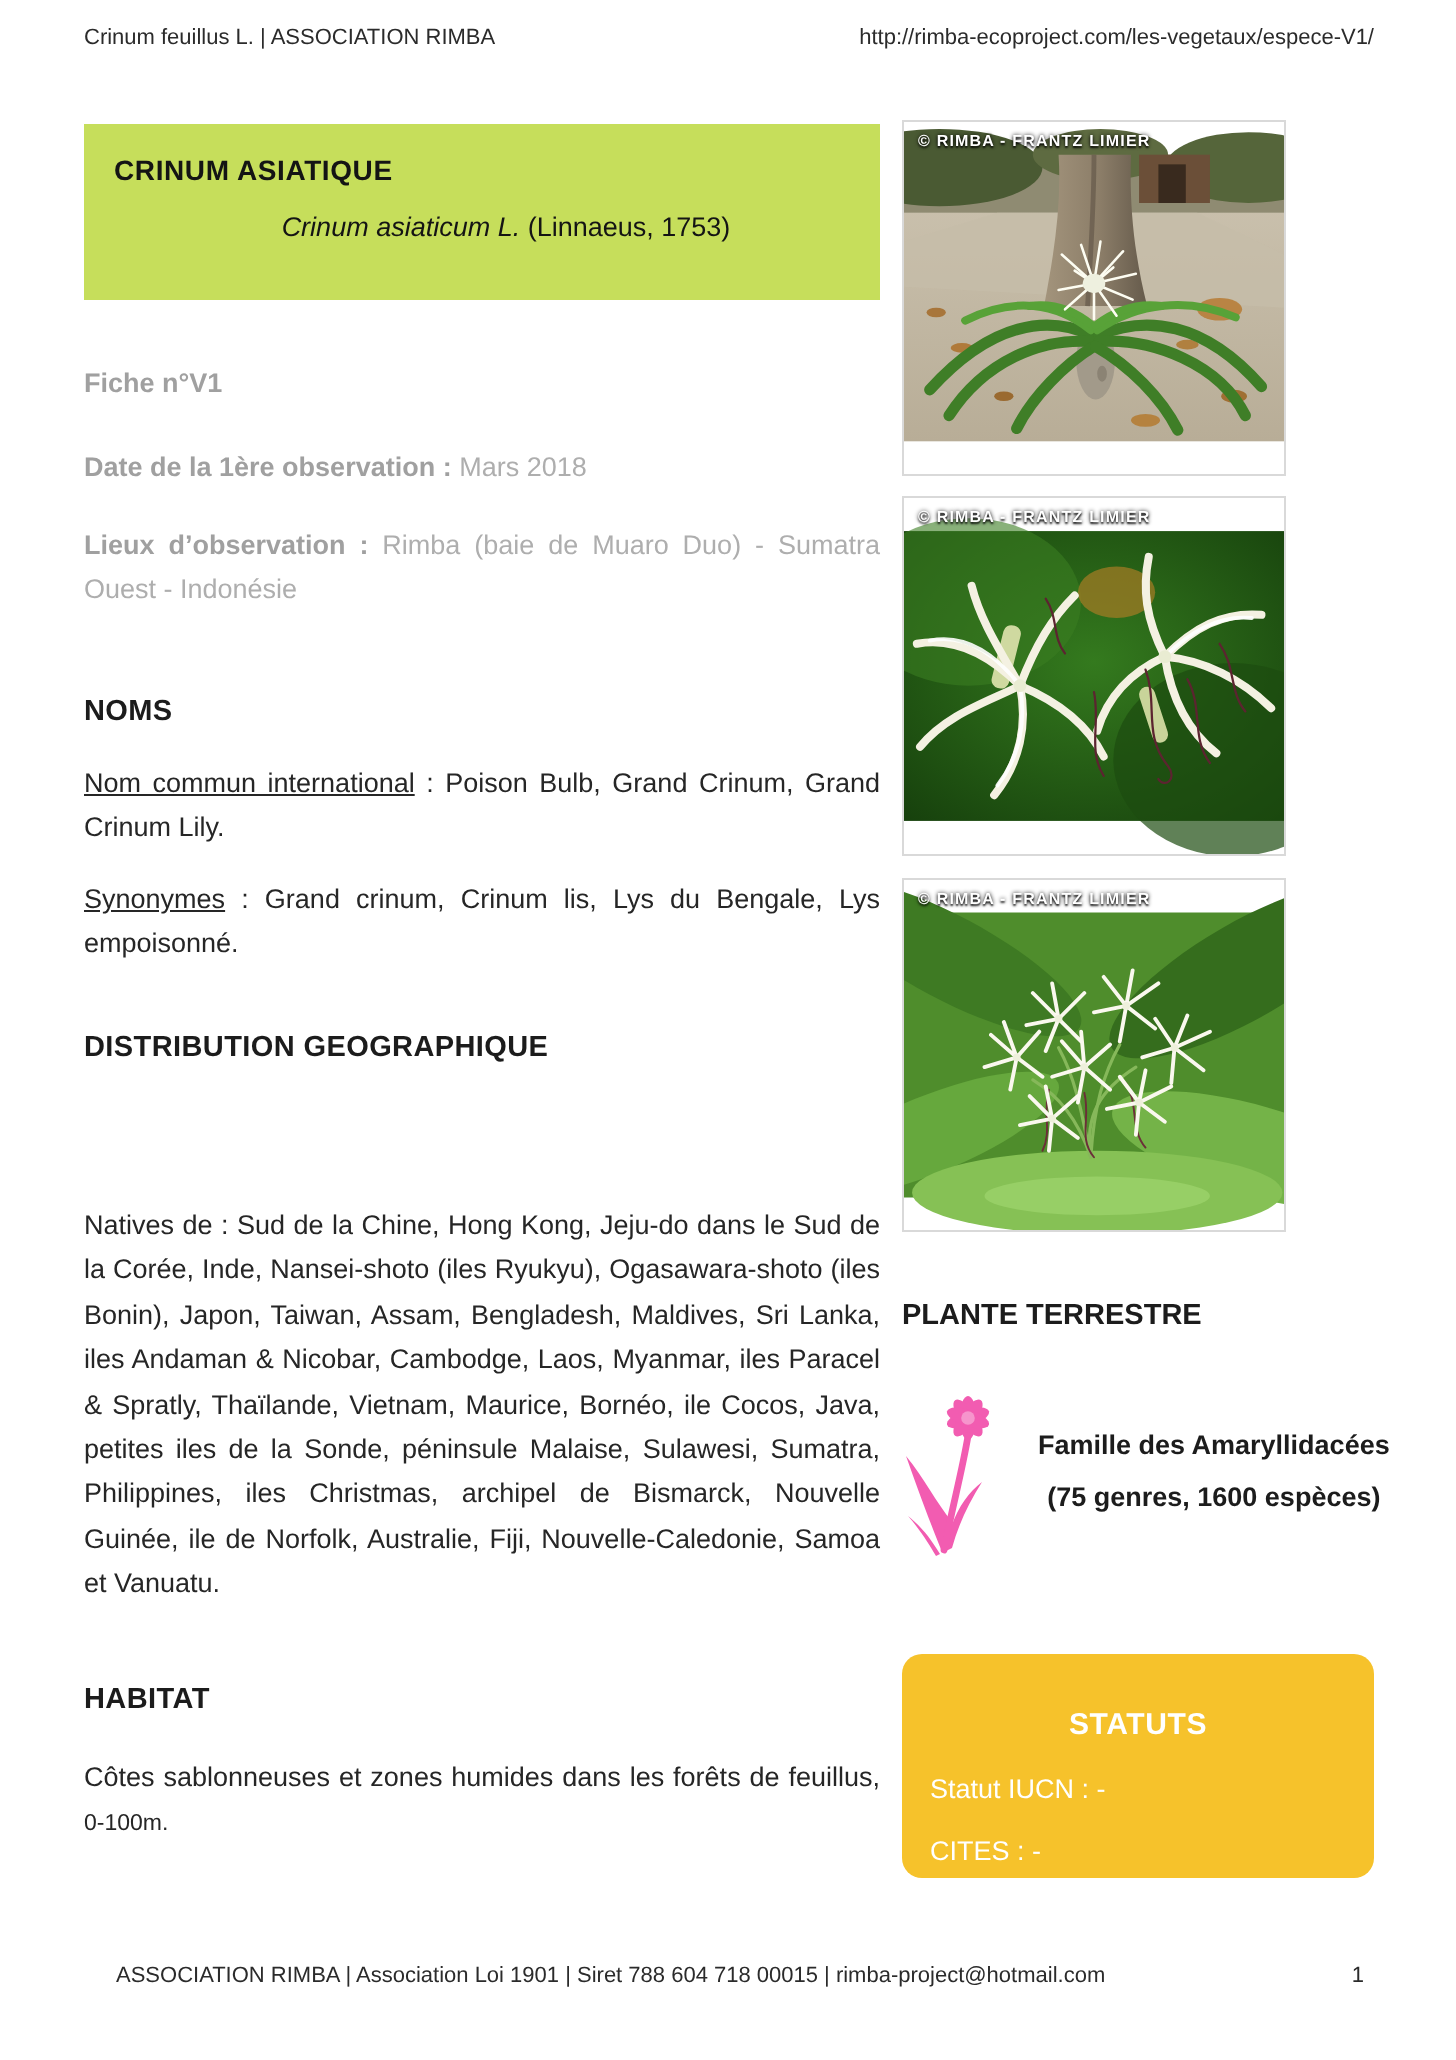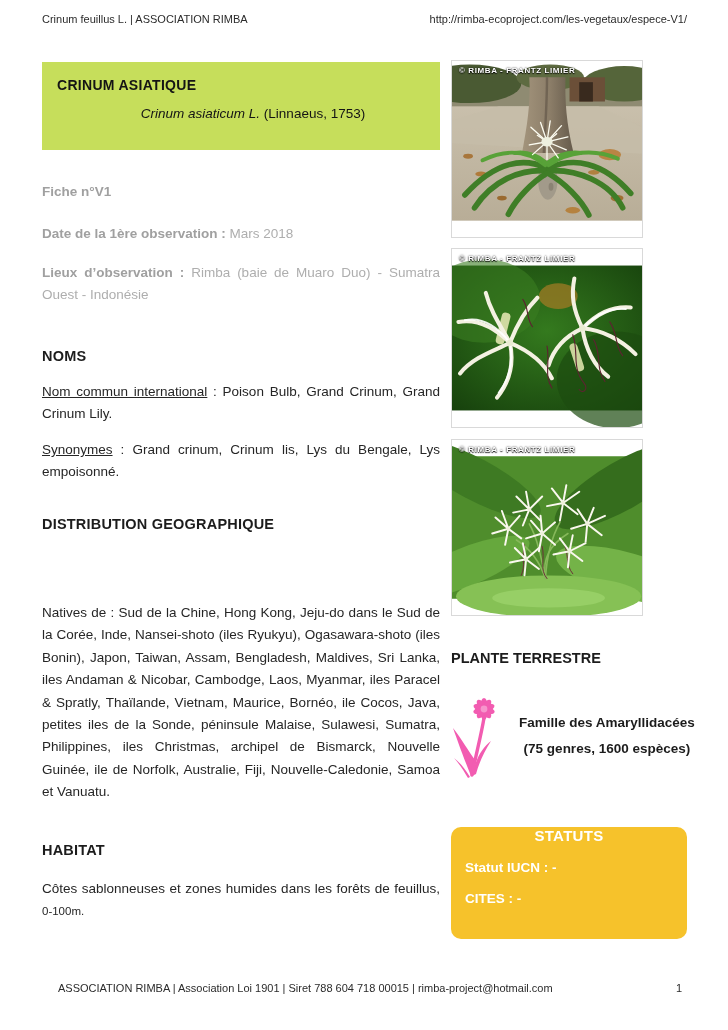--- a/index.html
+++ b/index.html
@@ -35,22 +35,22 @@
   
   .photo{position:absolute;left:451px;width:192px;border:1px solid #d9d9d9;box-sizing:border-box;overflow:hidden;}
   .photo svg{display:block;width:100%;height:100%;}
   .wm{position:absolute;top:5px;left:7px;font-size:8px;font-weight:bold;letter-spacing:.6px;color:#ffffff;
       text-shadow:0 0 2px rgba(0,0,0,.95),0 1px 1px rgba(0,0,0,.8);white-space:nowrap;}
   .plante-h{position:absolute;left:451px;top:650px;font-size:14.5px;font-weight:bold;color:#1c1c1c;}
   .famille-row{position:absolute;left:451px;top:694px;width:250px;display:flex;}
   .famille-ic{width:52px;height:86px;flex:0 0 auto;}
   .famille-tx{margin-left:16px;padding-top:16px;font-size:13.5px;font-weight:bold;line-height:26px;color:#1c1c1c;text-align:center;}
   .statuts{position:absolute;left:451px;top:827px;width:236px;height:112px;background:#f6c22b;border-radius:10px;color:#ffffff;}
-  .statuts-h{text-align:center;padding-top:0;font-size:15px;font-weight:bold;letter-spacing:.3px;}
-  .statuts-li{padding:0 4px 0 14px;margin-top:16px;font-size:13.5px;font-weight:bold;}
+  .statuts-h{text-align:center;padding-top:14px;font-size:15px;font-weight:bold;letter-spacing:.3px;margin-top:13px;}
+  .statuts-li{padding:0 4px 0 14px;margin-top:16px;font-size:13.5px;font-weight:normal;}
 </style>
 </head>
 <body>
 
 <div class="page">
 
   <div class="hdr hdr-left">Crinum feuillus L. | ASSOCIATION RIMBA</div>
   <div class="hdr hdr-right">http://rimba-ecoproject.com/les-vegetaux/espece-V1/</div>
 
   <div class="title-box">

